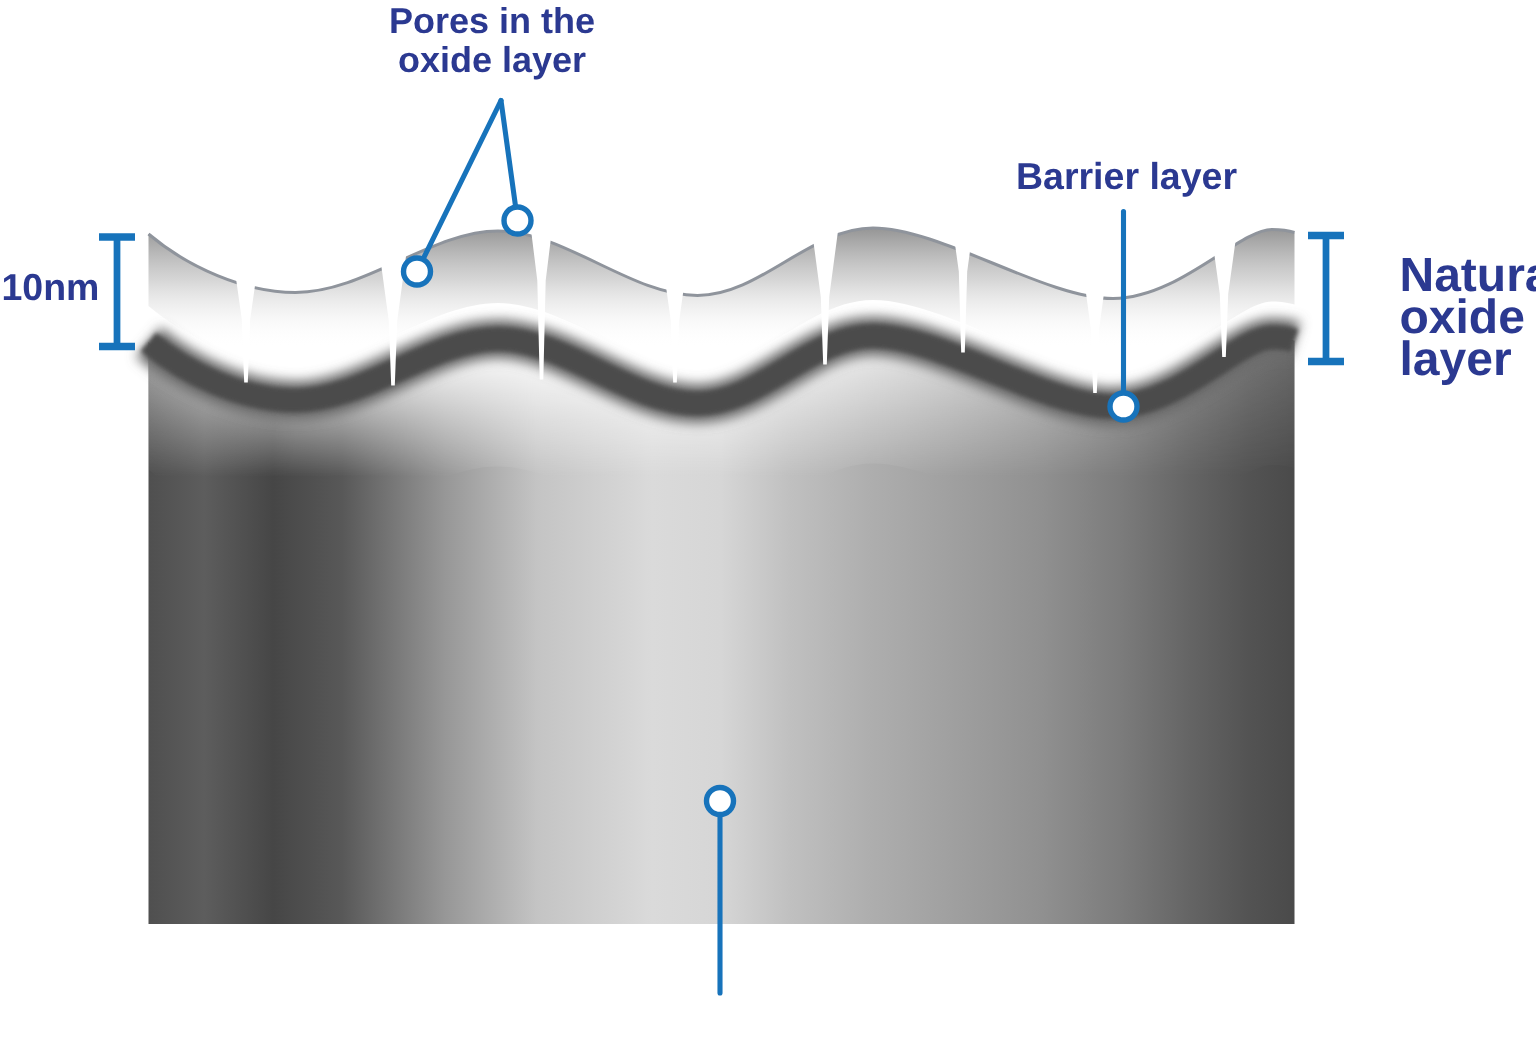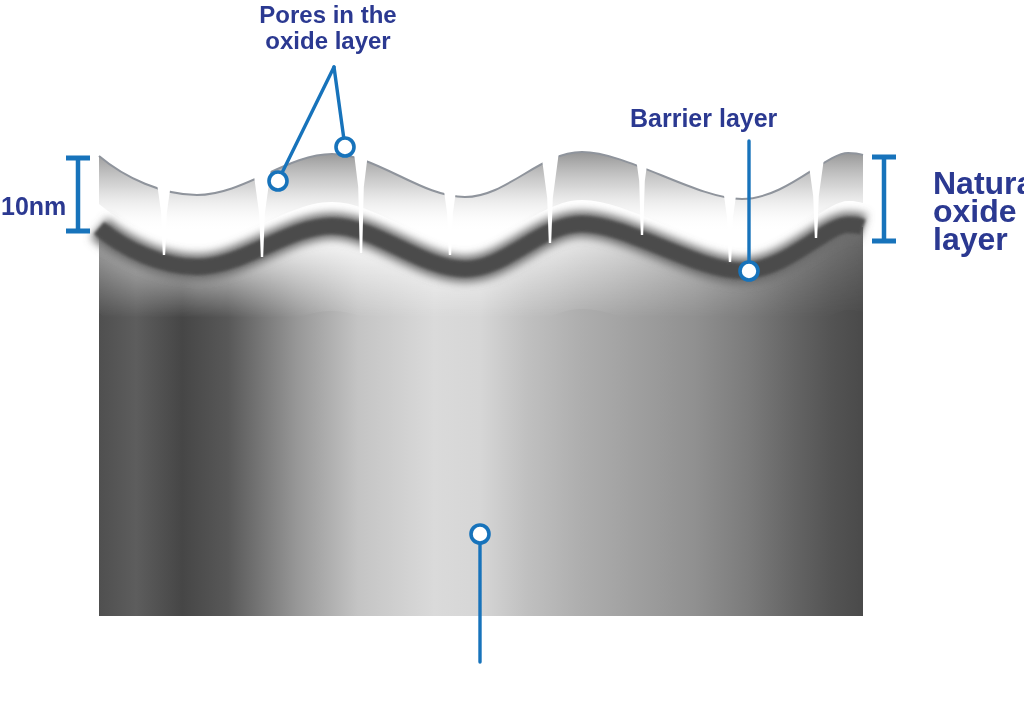--- a/index.html
+++ b/index.html
@@ -2,22 +2,22 @@
 <html style="--navy: #2b3991; --blue: #1773bb;"><head>
 <meta charset="utf-8">
 <style>
   html,body{margin:0;padding:0;background:#ffffff;}
   .stage{position:relative;width:1024px;height:706px;background:#ffffff;overflow:hidden;
          font-family:"Liberation Sans",sans-serif;}
   svg{position:absolute;left:0;top:0;}
   .lbl{position:absolute;font-weight:700;color:var(--navy,#2b3991);
        font-size:25px;line-height:27px;white-space:pre-line;}
   .lbl.pores{left:226px;top:2px;width:204px;text-align:center;font-size:24px;line-height:26px;}
-  .lbl.barrier{left:630px;top:105px;width:202px;text-align:left;}
-  .lbl.nm{left:1px;top:193px;}
+  .lbl.barrier{left:650px;top:105px;width:202px;text-align:center;}
+  .lbl.nm{left:1px;top:179px;}
   .lbl.natural{left:933px;top:169px;font-size:32px;line-height:28px;}
   .lbl.aluminum{left:330px;top:671px;width:304px;text-align:center;}
   .blueStroke{stroke:var(--blue,#1773bb);}
 </style>
 </head>
 <body>
 
 <div class="stage">
 
 <svg width="1024" height="706" viewBox="0 0 1024 706">

